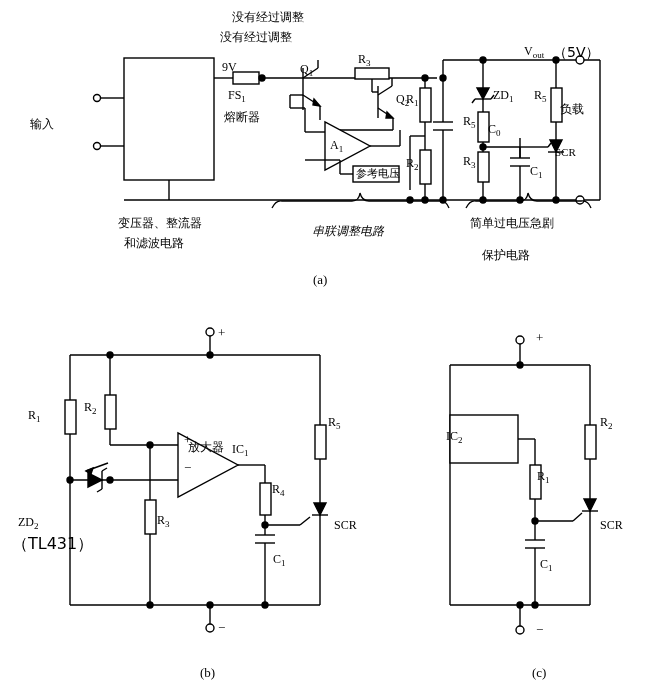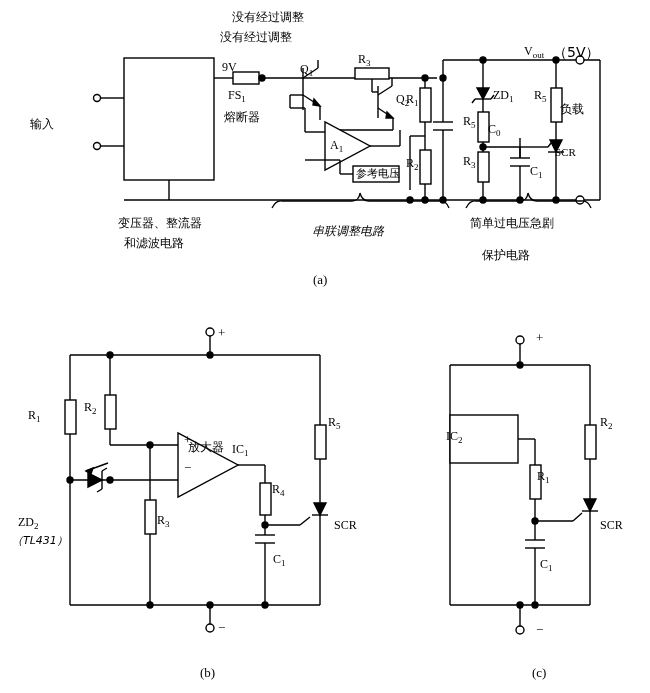--- a/index.html
+++ b/index.html
@@ -249,21 +249,21 @@
 <div class="lbl serif" style="left:84px;top:400px;"><span>R</span><span class="sub">2</span></div>
 <div class="lbl serif" style="left:157px;top:513px;"><span>R</span><span class="sub">3</span></div>
 <div class="lbl serif" style="left:272px;top:482px;"><span>R</span><span class="sub">4</span></div>
 <div class="lbl serif" style="left:328px;top:415px;"><span>R</span><span class="sub">5</span></div>
 <div class="lbl serif" style="left:273px;top:552px;"><span>C</span><span class="sub">1</span></div>
 <div class="lbl serif" style="left:232px;top:410px;margin-top:32px;"><span>IC</span><span class="sub">1</span></div>
 <div class="lbl cn" style="left:188px;top:440px;font-size:12px;">放大器</div>
 <div class="lbl serif" style="left:184px;top:432px;font-size:13px;">+</div>
 <div class="lbl serif" style="left:184px;top:460px;font-size:13px;">−</div>
 <div class="lbl serif" style="left:18px;top:515px;"><span>ZD</span><span class="sub">2</span></div>
-<div class="lbl cn" style="left:12px;top:534px;font-size:11px;font-style:italic;">（TL431）</div>
+<div class="lbl cn" style="left:12px;top:534px;font-size:16px;">（TL431）</div>
 <div class="lbl serif" style="left:334px;top:518px;font-size:12px;">SCR</div>
 <div class="lbl serif" style="left:218px;top:325px;font-size:13px;">+</div>
 <div class="lbl serif" style="left:218px;top:620px;font-size:13px;">−</div>
 <div class="cap" style="left:200px;top:665px;">(b)</div>
 
 <svg width="220" height="330" style="position:absolute;left:430px;top:325px;">
   <g fill="none" stroke="#000" stroke-width="1.4">
     <line x1="20" y1="40" x2="20" y2="280"></line>
     <line x1="20" y1="40" x2="160" y2="40"></line>
     <line x1="160" y1="40" x2="160" y2="280"></line>

